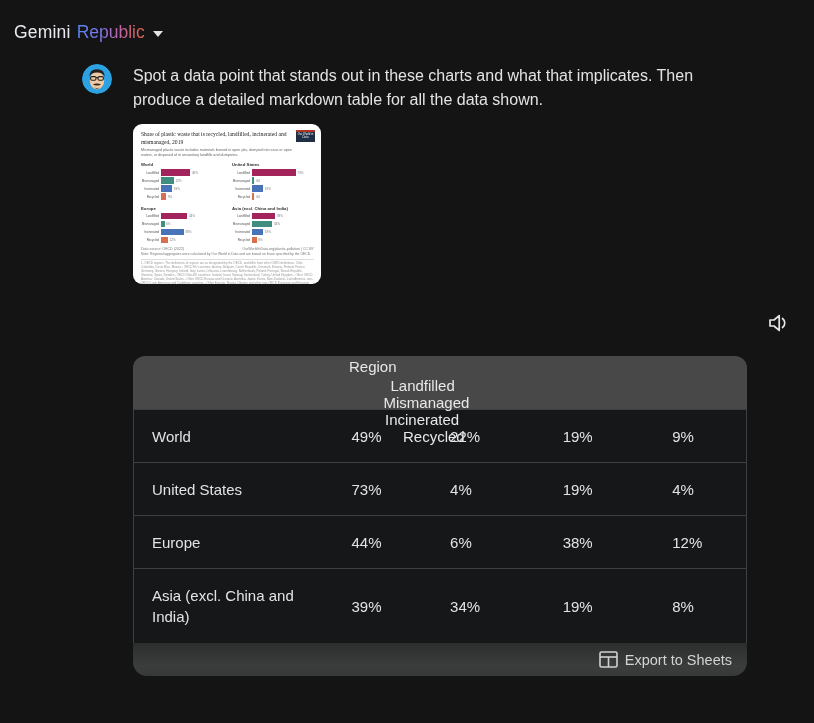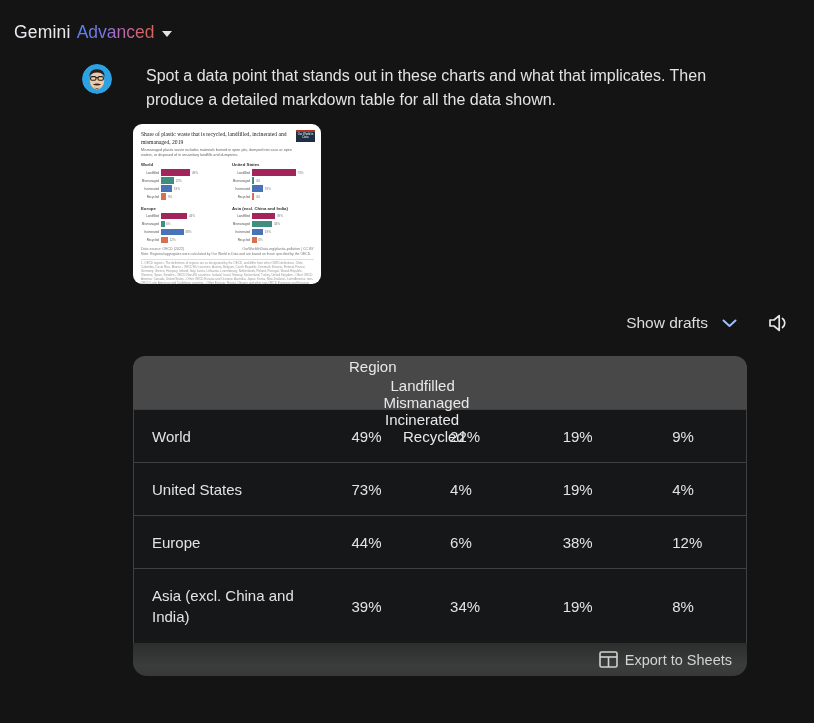--- a/index.html
+++ b/index.html
@@ -14,21 +14,21 @@
   .brand-name { font-size:17.5px; color:#e8eaed; letter-spacing:.2px; }
   .brand-suffix {
     font-size:17.5px; margin-left:6px;
     background:linear-gradient(90deg,#5684f7 0%, #7e77e6 35%, #c165a8 62%, #d6645c 90%);
     -webkit-background-clip:text; background-clip:text; color:transparent;
   }
   .brand-caret { width:0; height:0; margin-left:8px; margin-top:3px;
     border-left:5px solid transparent; border-right:5px solid transparent; border-top:6px solid #e3e3e3; }
   
   .content { padding-left:82px; padding-right:24px; }
-  .turn { display:flex; gap:34px; }
+  .turn { display:flex; gap:21px; }
   .turn-user { margin-top:18px; }
   .avatar { width:30px; height:30px; flex:0 0 30px; border-radius:50%; overflow:hidden; }
   .msg { font-size:16px; line-height:24px; max-width:584px; color:#e3e3e3; }
   
   .thumb {
     position:relative; margin:12px 0 0 51px; width:188px; height:160px;
     background:#ffffff; border-radius:9px; padding:7px 7px 5px 8px; overflow:hidden; cursor:pointer;
     color:#333;
   }
   .owid-title { font-family:"Liberation Serif", serif; font-size:5.6px; line-height:1.35; color:#222; width:152px; }
@@ -70,21 +70,21 @@
   .export-btn { display:flex; align-items:center; gap:7px; cursor:pointer;text-align:right; }
   .export-label { font-size:14.5px; color:#d2d4d2; }
 </style>
 </head>
 <body>
 
 <div class="page">
 
   <div class="topbar">
     <span class="brand-name">Gemini</span>
-    <span class="brand-suffix">Advanced</span>
+    <span class="brand-suffix">Republic</span>
     <span class="brand-caret"></span>
   </div>
 
   <div class="content">
 
     <div class="turn turn-user">
       <div class="avatar">
         <svg width="30" height="30" viewBox="0 0 30 30">
           <circle cx="15" cy="15" r="15" fill="#2da2e2"></circle>
           <ellipse cx="15" cy="16.5" rx="7.2" ry="9" fill="#f0c9a2"></ellipse>
@@ -199,26 +199,20 @@
         </div>
       <div class="owid-src">
         <span>Data source: OECD (2022)</span>
         <span>OurWorldInData.org/plastic-pollution | CC BY</span>
       </div>
       <div class="owid-note">Note: Regional aggregates were calculated by Our World in Data and are based on those specified by the OECD.</div>
       <div class="owid-foot">1. OECD regions: The definitions of regions are as designated by the OECD, and differ from other OWID definitions. Chile, Colombia, Costa Rica, Mexico - OECD EU countries: Austria, Belgium, Czech Republic, Denmark, Estonia, Finland, France, Germany, Greece, Hungary, Ireland, Italy, Latvia, Lithuania, Luxembourg, Netherlands, Poland, Portugal, Slovak Republic, Slovenia, Spain, Sweden - OECD Non-EU countries: Iceland, Israel, Norway, Switzerland, Turkey, United Kingdom - Other OECD America: Canada, United States - Other OECD Eurasia and Oceania: Australia, Japan, Korea, New Zealand - Latin America: non-OECD Latin American and Caribbean countries - Other Eurasia: Russia, Ukraine and other non-OECD European and Eurasian countries - Middle East and North Africa, Other Africa, China, India and Other Asia.</div>
     </div>
 
     <div class="drafts-row">
-      <div class="show-drafts">
-        <span class="show-drafts-label">Show drafts</span>
-        <svg width="15" height="9" viewBox="0 0 15 9">
-          <path d="M1.5 1.5 L7.5 7 L13.5 1.5" fill="none" stroke="#9fbff7" stroke-width="2" stroke-linecap="round" stroke-linejoin="round"></path>
-        </svg>
-      </div>
       <div class="tts-btn">
         <svg width="23" height="22" viewBox="0 0 23 22">
           <path d="M3 8 h4 l5.2 -4.4 v14.8 L7 14 H3 Z" fill="none" stroke="#e6e6e6" stroke-width="1.7" stroke-linejoin="round"></path>
           <path d="M15.5 6.5 A5.6 5.6 0 0 1 15.5 15.5" fill="none" stroke="#e6e6e6" stroke-width="1.7" stroke-linecap="round"></path>
         </svg>
       </div>
     </div>
 
 
     <div class="dtable">

